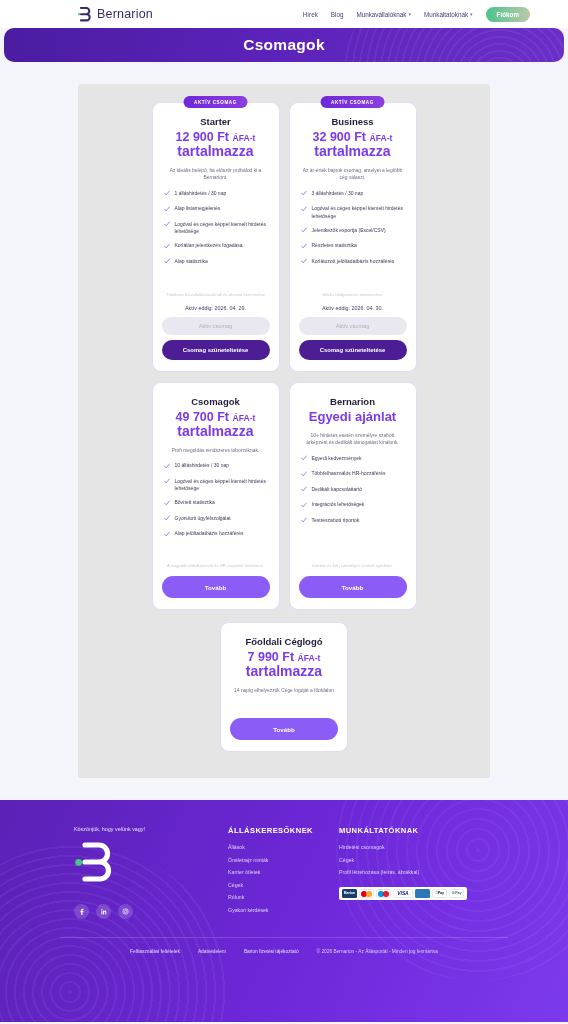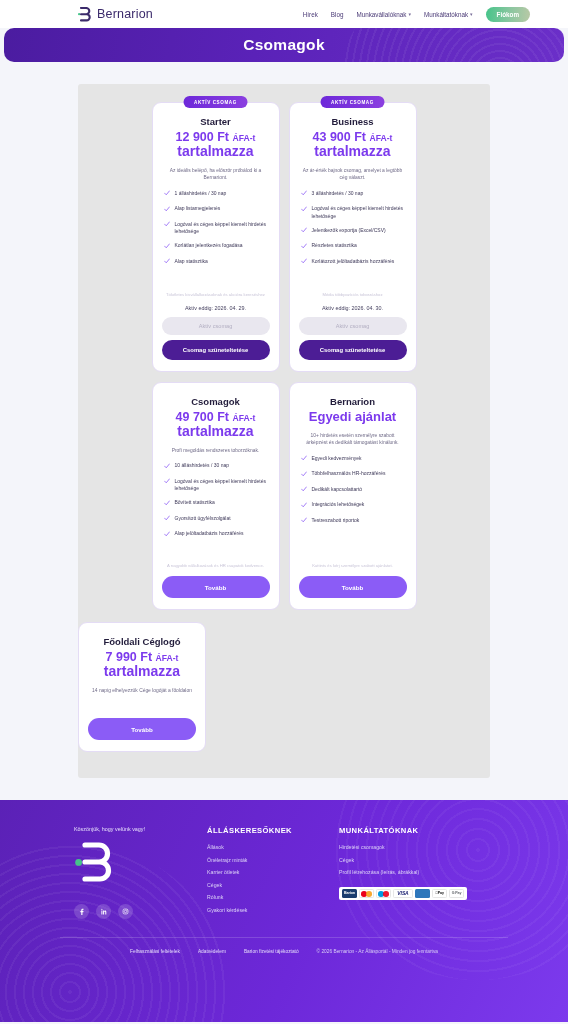--- a/index.html
+++ b/index.html
@@ -73,21 +73,21 @@
   
   .card {
     width: 128px; background: #fff;
     border: 1px solid #e4dcf5; border-radius: 9px;
     padding: 13px 9px 11px; position: relative;
     display: flex; flex-direction: column;
   }
   .card.tall { min-height: 270px; }
   .card.mid  { min-height: 228px; }
   .card.solo { width: 128px; min-height: 130px; }
-  .solo-row { display:flex; justify-content:flex-start; margin-top: 12px; }
+  .solo-row { display:flex; justify-content:center; margin-top: 12px; }
 
   .badge {
     position: absolute; top: -7px; left: 50%; transform: translateX(-50%);
     background: linear-gradient(90deg,#6d28d9,#8b3fe0);
     color: #fff; font-size: 4.6px; font-weight: 700; letter-spacing: .6px;
     padding: 3.5px 11px; border-radius: 999px; white-space: nowrap;
   }
   .card-title {
     text-align: center; font-size: 9.5px; font-weight: 700; color: #221c3b;
     margin-bottom: 3px;
@@ -145,21 +145,21 @@
     width:320px; height:300px; border-radius:50%;
     background: repeating-radial-gradient(circle at 50% 50%, rgba(255,255,255,.05) 0 2px, transparent 2px 9px);
   }
   .footer::after{
     content:""; position:absolute; right:-60px; top:-80px;
     width:300px; height:260px; border-radius:50%;
     background: repeating-radial-gradient(circle at 50% 50%, rgba(255,255,255,.045) 0 2px, transparent 2px 10px);
   }
   .footer-inner {
     position: relative; z-index: 2; display: flex;
-    padding: 0 101px 0 74px; gap: 47px;
+    padding: 0 101px 0 74px; gap: 26px;
   }
   .f-col { display: flex; flex-direction: column; }
   .f-col.brandcol { width: 130px; }
   .f-thanks { font-size: 5.4px; color: #e6ddfb; margin-bottom: 10px; }
   .f-logo { margin-bottom: 14px; }
   .socials { display: flex; gap: 7px; }
   .soc {
     width: 15px; height: 15px; border-radius: 50%;
     background: rgba(255,255,255,.16);
     display: flex; align-items: center; justify-content: center; cursor: pointer;
@@ -295,21 +295,21 @@
           <div class="note">Tökéletes kisvállalkozásoknak és akcióra kereséshez</div>
           <div class="valid">Aktív eddig: 2026. 04. 29.</div>
           <button class="btn btn-disabled">Aktív csomag</button>
           <button class="btn btn-primary">Csomag szüneteltetése</button>
         </div>
 
         <div class="card tall">
           <span class="badge">AKTÍV CSOMAG</span>
           <div class="card-title">Business</div>
           <div class="price">
-            <span>43 900 Ft</span>
+            <span>32 900 Ft</span>
             <span class="vat">ÁFA-t</span>
             <span class="vat2">tartalmazza</span>
           </div>
           <div class="card-desc">Az ár-érték bajnok csomag, amelyet a legtöbb cég választ.</div>
           <div class="feat-list">
             <div class="feat">
               <span class="check"><svg width="6" height="6" viewBox="0 0 10 10">
                     <path d="M1 5.2 L3.7 8 L9 1.6" fill="none" stroke="#8b5cf6" stroke-width="1.3" stroke-linecap="round" stroke-linejoin="round"></path>
                   </svg></span>
               <span>3 álláshirdetés / 30 nap</span>

